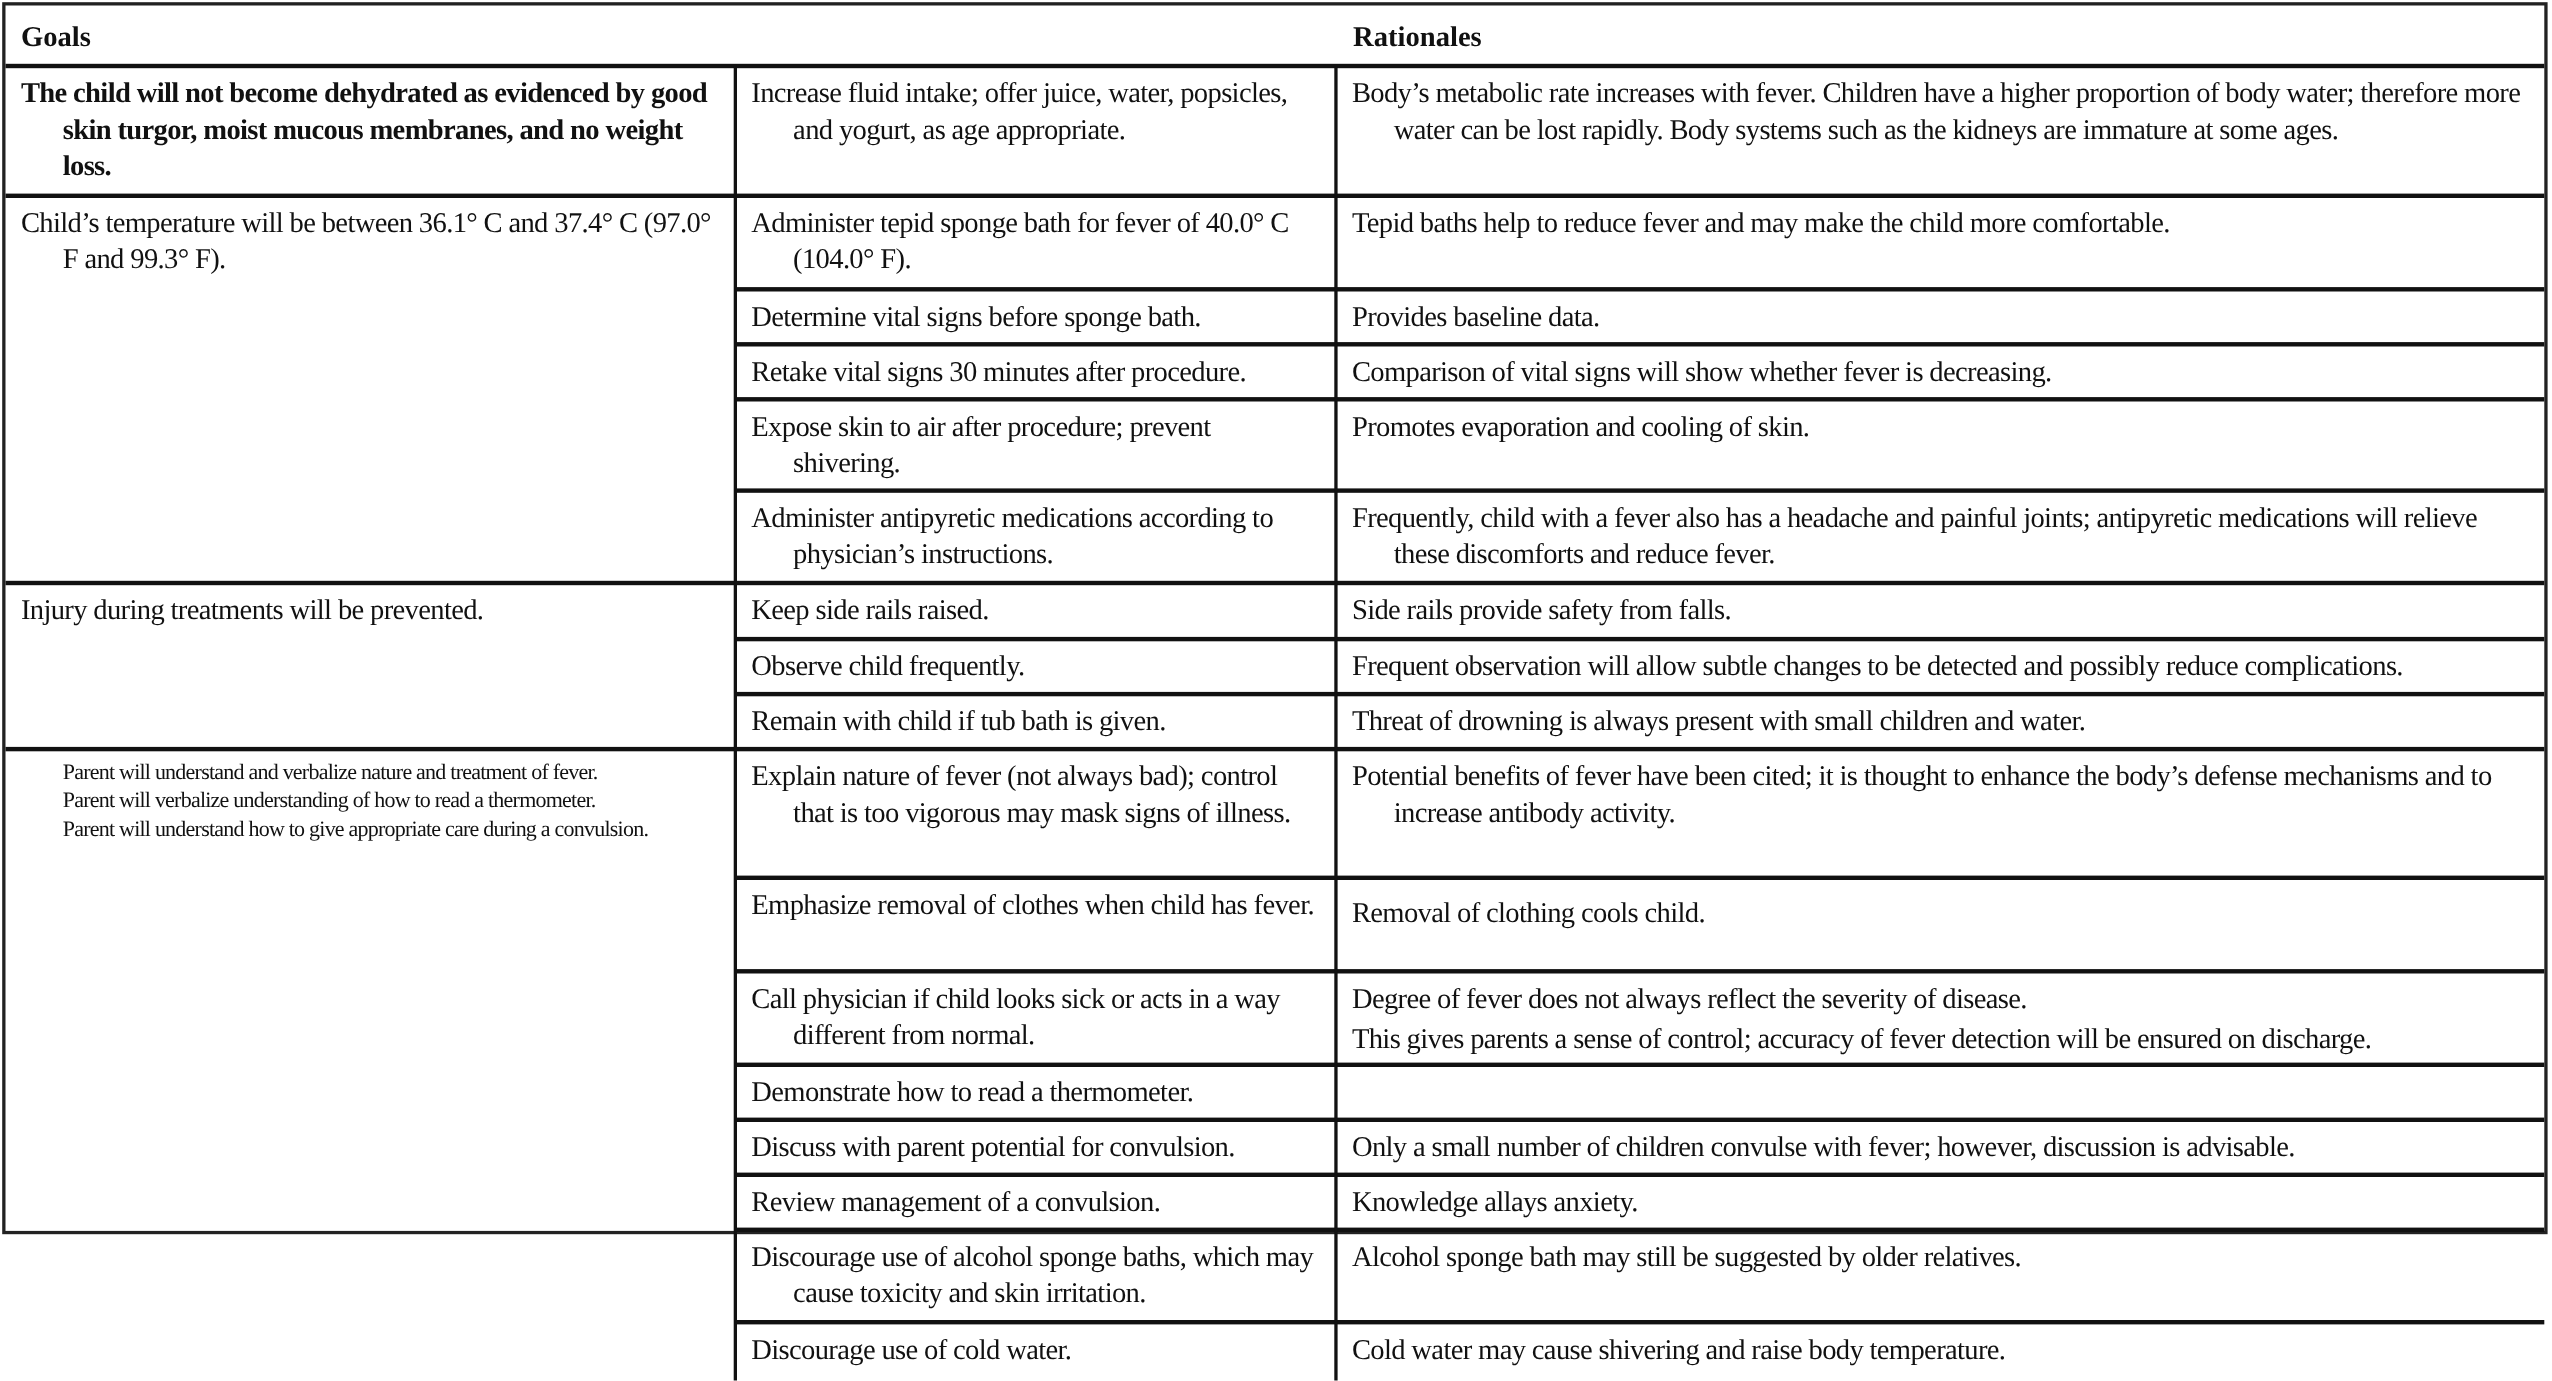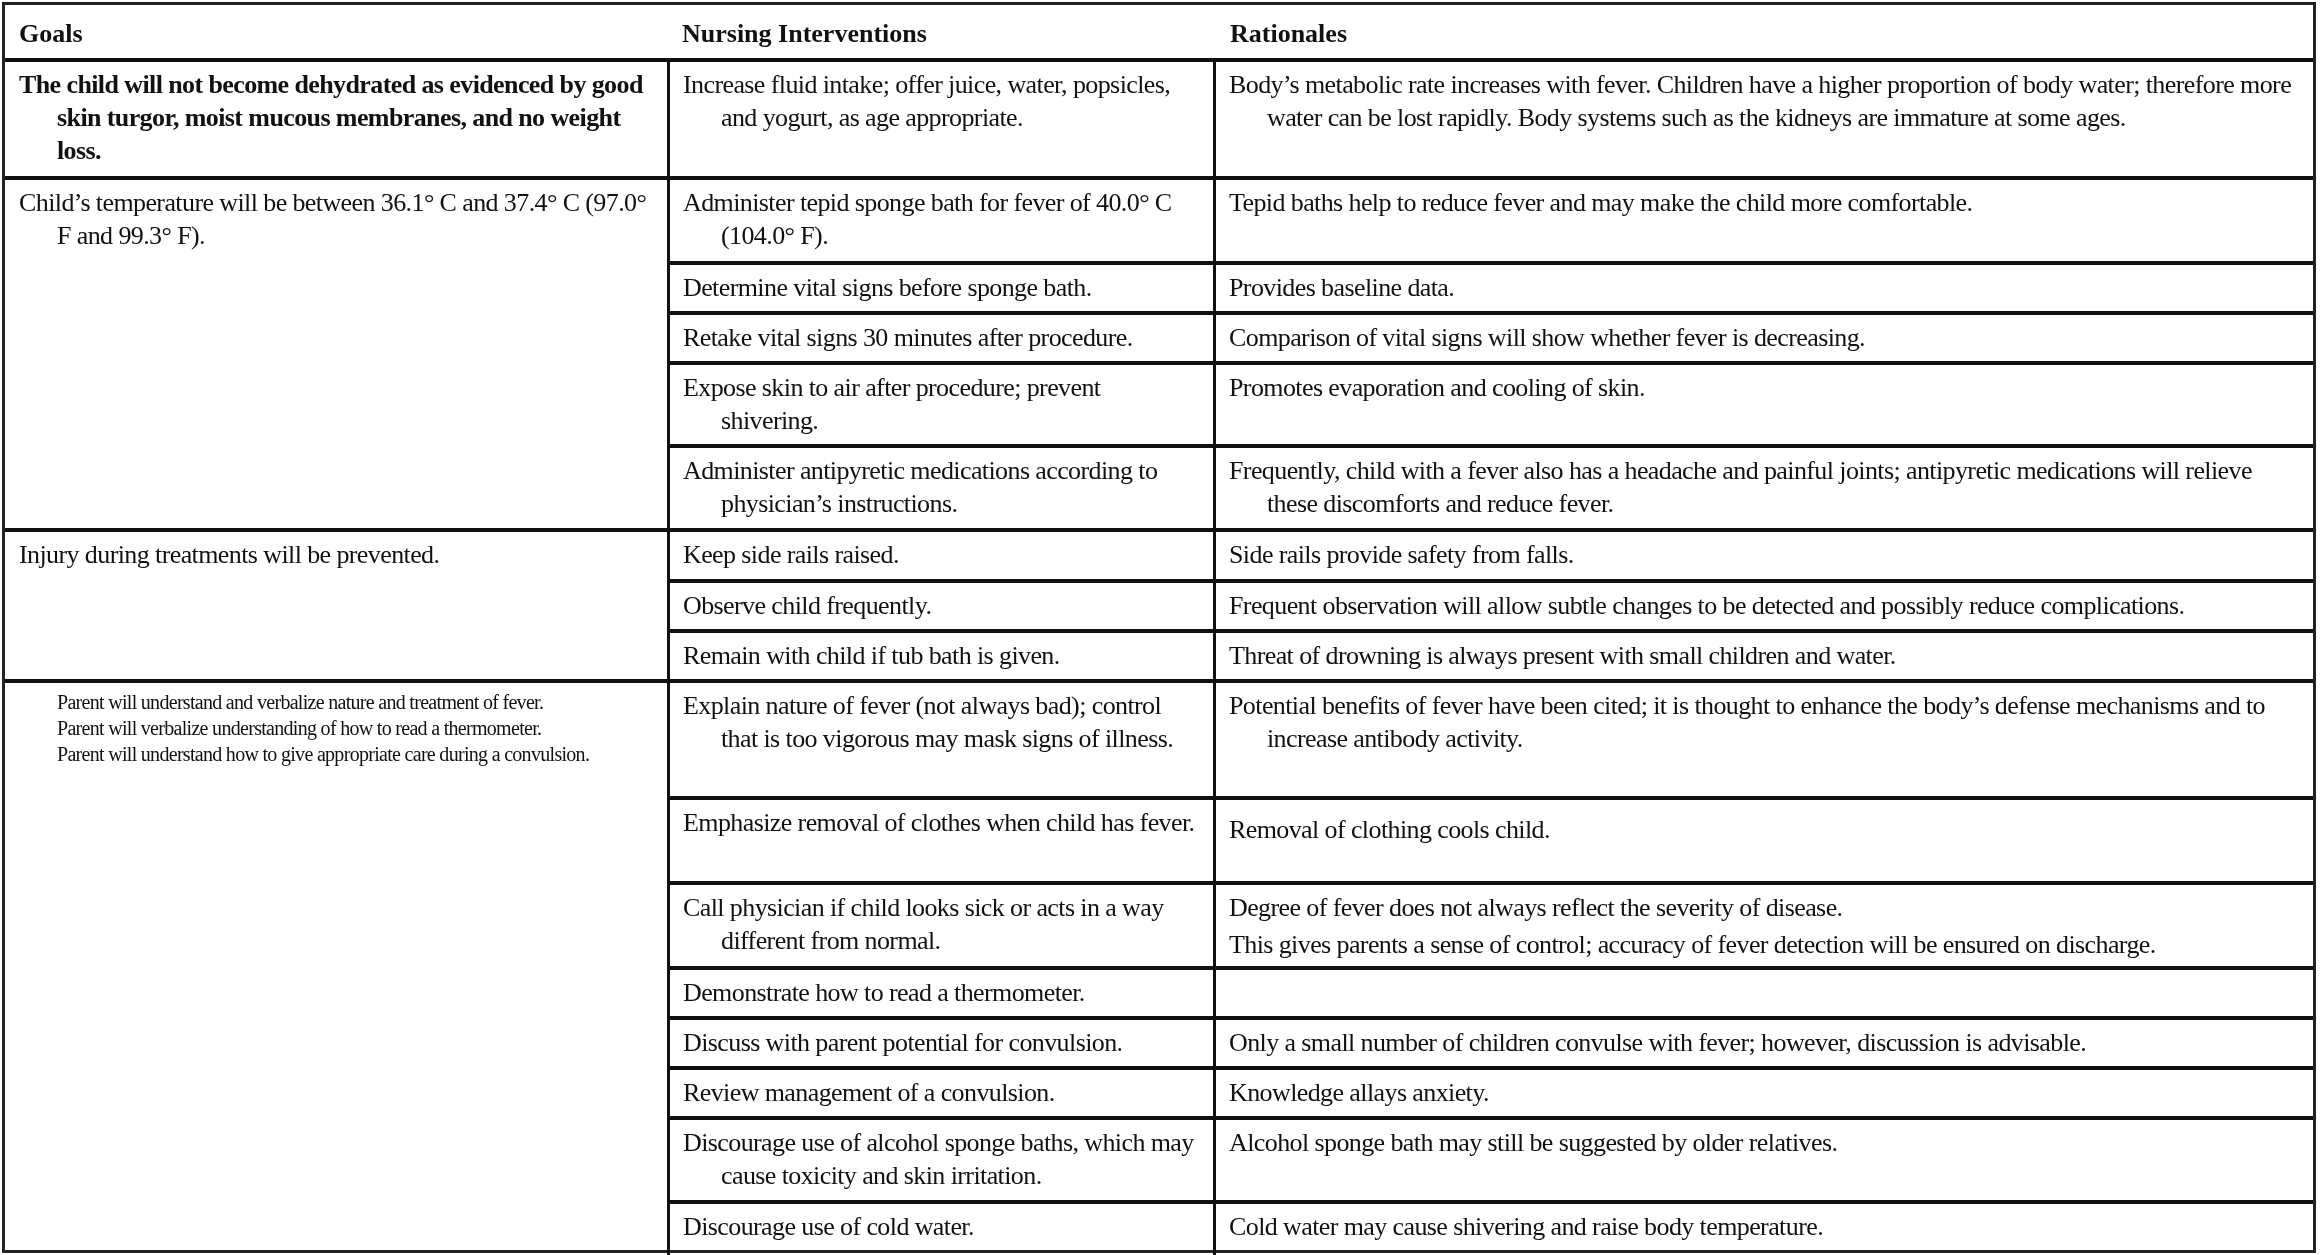--- a/index.html
+++ b/index.html
@@ -1,36 +1,35 @@
 <!DOCTYPE html>
 <html><head>
 <meta charset="utf-8">
 <style>
   html, body { margin: 0; padding: 0; background: #ffffff; }
   body { width: 2320px; height: 1255px; position: relative; overflow: hidden;
          font-family: "Liberation Serif", serif; color: #111; }
-  #table { position: absolute; left: 2px; top: 2px; width: 2314px; height: 1251px;
+  #table { position: absolute; left: 2px; top: 2px; width: 2314px; height: 1120px;
            border: 3px solid #222; box-sizing: border-box; }
   .hdr { position: absolute; top: 0; height: 58px; font-weight: bold; font-size: 26px;
          line-height: 58px; white-space: nowrap; }
   .hline { position: absolute; left: 0; right: 0; border-top: 4px solid #111; }
   .hline.sub { left: 665px; }
   .vline { position: absolute; border-left: 3px solid #111; }
   .cell { position: absolute; box-sizing: border-box; padding: 8px 12px 0 14px;
           font-size: 26px; line-height: 33px; letter-spacing: -0.6px; }
   .cell .t { display: block; padding-left: 38px; text-indent: -38px; }
   .cell.small { font-size: 20px; line-height: 26px; padding-left: 52px; letter-spacing: -0.7px; }
   .cell.small .t { padding-left: 14px; text-indent: -14px; }
 </style>
 </head>
 <body>
 
 <div id="table">
   <div class="hdr" style="left:14px">Goals</div>
-  <div class="hdr" style="left:677px">Nursing Interventions</div>
   <div class="hdr" style="left:1225px">Rationales</div>
   <div id="body">
       <div class="hline" style="top: 53px;"></div>
       <div class="cell" style="left: 664px; top: 55px; width: 546px; height: 118px;">
         <span class="t">Increase fluid intake; offer juice, water, popsicles, and yogurt, as age appropriate.</span>
       </div>
       <div class="cell" style="left: 1210px; top: 55px; width: 1098px; height: 118px;">
         <span class="t">Body’s metabolic rate increases with fever. Children have a higher proportion of body water; therefore more water can be lost rapidly. Body systems such as the kidneys are immature at some ages.</span>
       </div>
       <div class="cell" style="left: 0px; top: 55px; width: 664px; height: 118px; font-weight: bold;">

